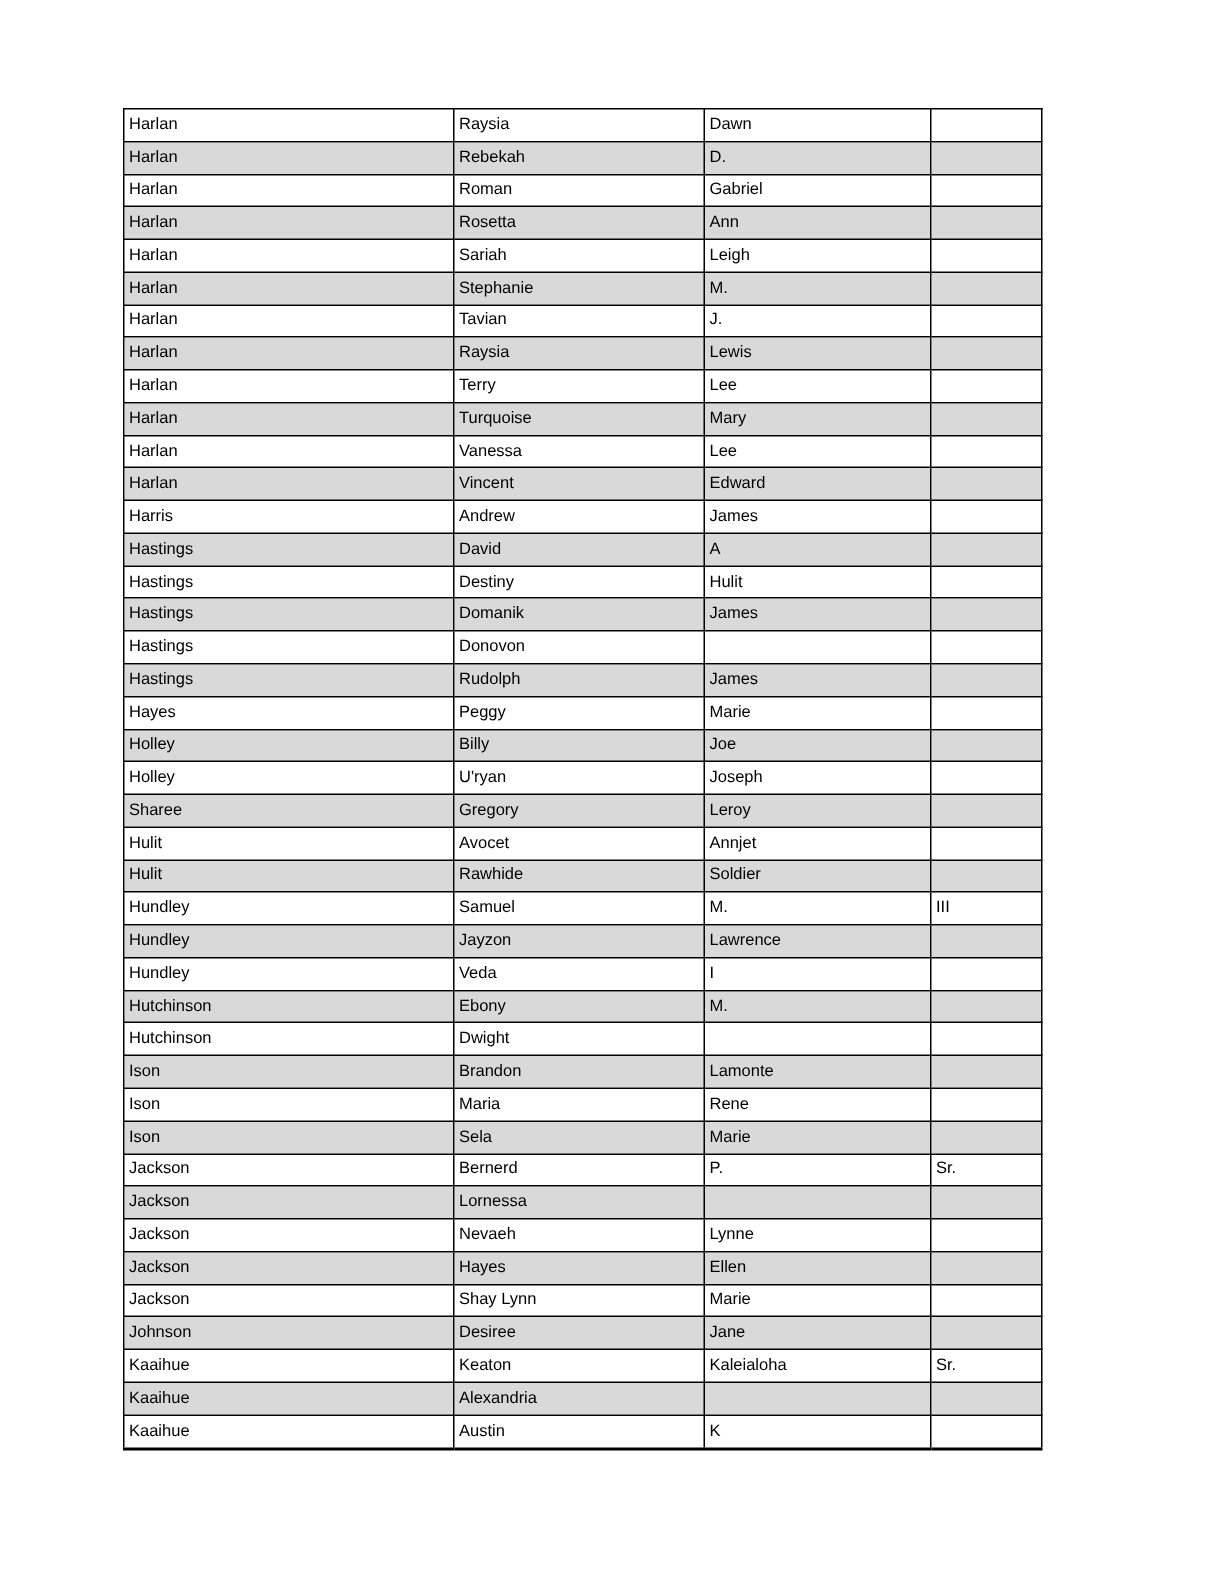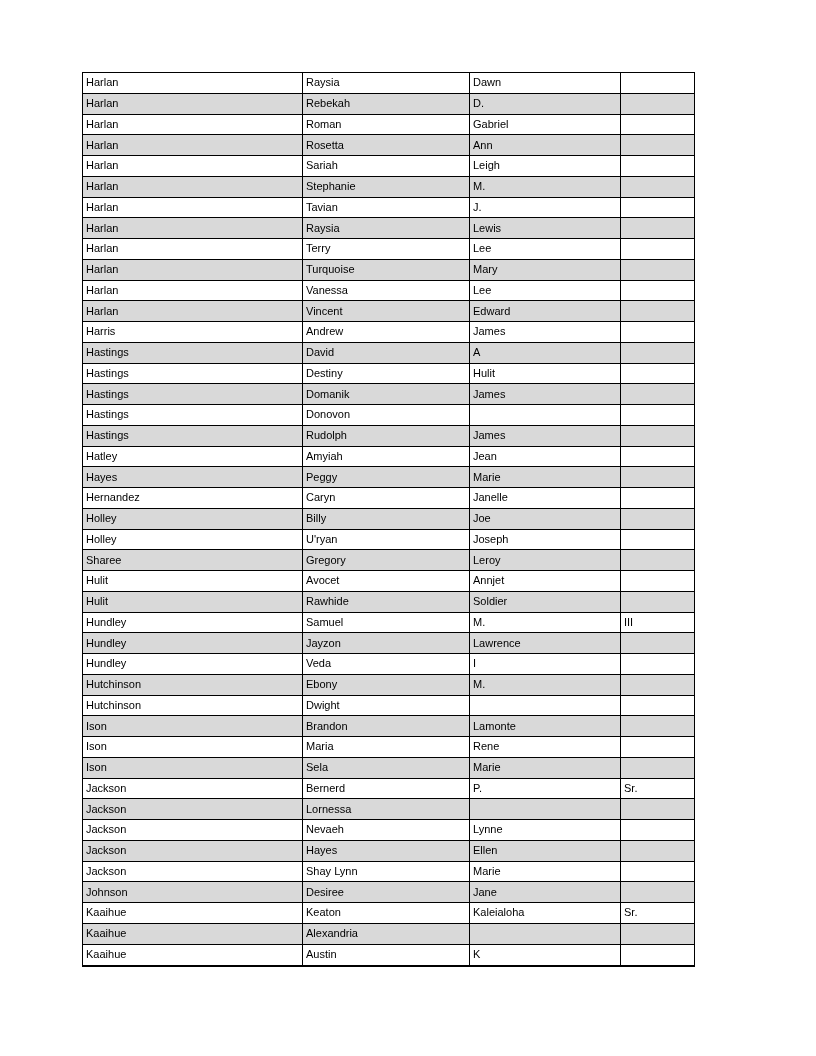--- a/index.html
+++ b/index.html
@@ -155,35 +155,23 @@
           <td></td>
           <td></td>
         </tr>
         <tr>
           <td>Hastings</td>
           <td>Rudolph</td>
           <td>James</td>
           <td></td>
         </tr>
         <tr>
-          <td>Hatley</td>
-          <td>Amyiah</td>
-          <td>Jean</td>
-          <td></td>
-        </tr>
-        <tr>
           <td>Hayes</td>
           <td>Peggy</td>
           <td>Marie</td>
-          <td></td>
-        </tr>
-        <tr>
-          <td>Hernandez</td>
-          <td>Caryn</td>
-          <td>Janelle</td>
           <td></td>
         </tr>
         <tr>
           <td>Holley</td>
           <td>Billy</td>
           <td>Joe</td>
           <td></td>
         </tr>
         <tr>
           <td>Holley</td>

